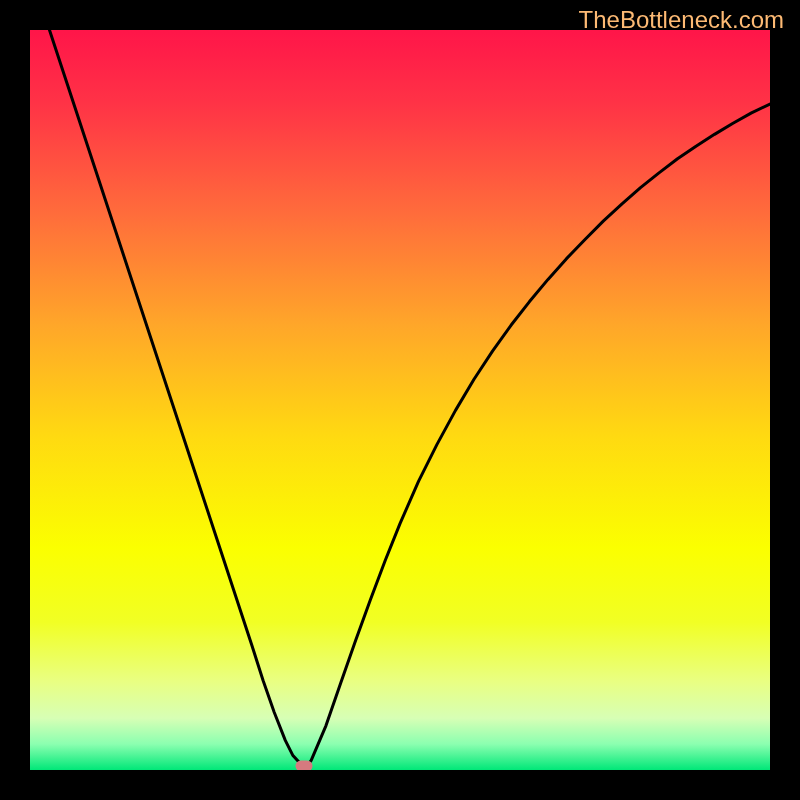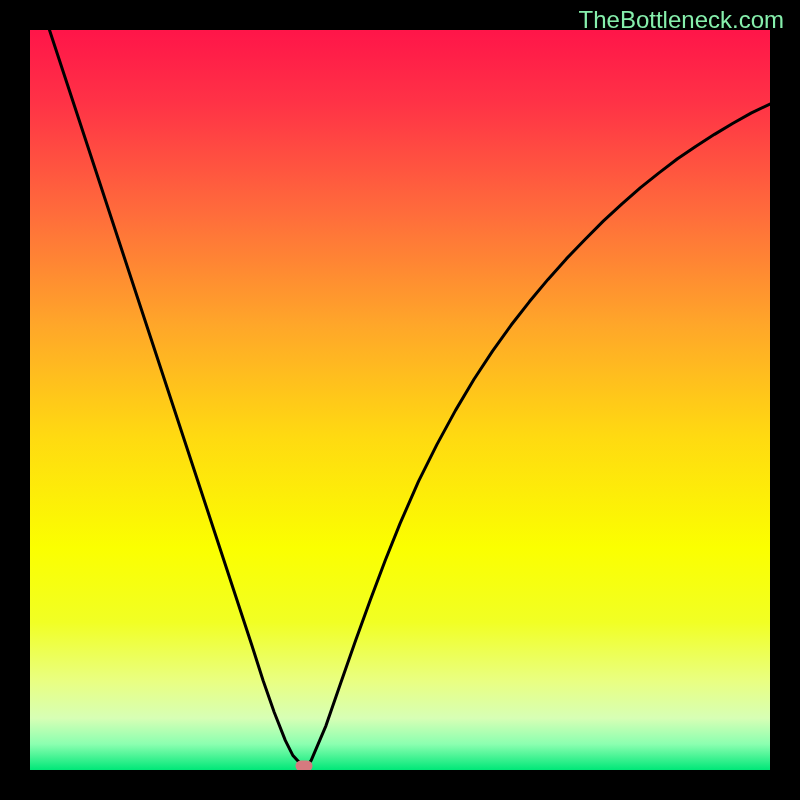--- a/index.html
+++ b/index.html
@@ -8,21 +8,21 @@
     height: 800px;
     background: #000;
     position: relative;
     font-family: Arial, Helvetica, sans-serif;
     overflow: hidden;
   }
   .watermark {
     position: absolute;
     top: 6px;
     right: 16px;
-    color: #86efac;
+    color: #fdba74;
     font-size: 24px;
     font-weight: 400;
     letter-spacing: 0px;
     z-index: 10;
   }
   .plot-area {
     position: absolute;
     left: 30px;
     top: 30px;
     width: 740px;

